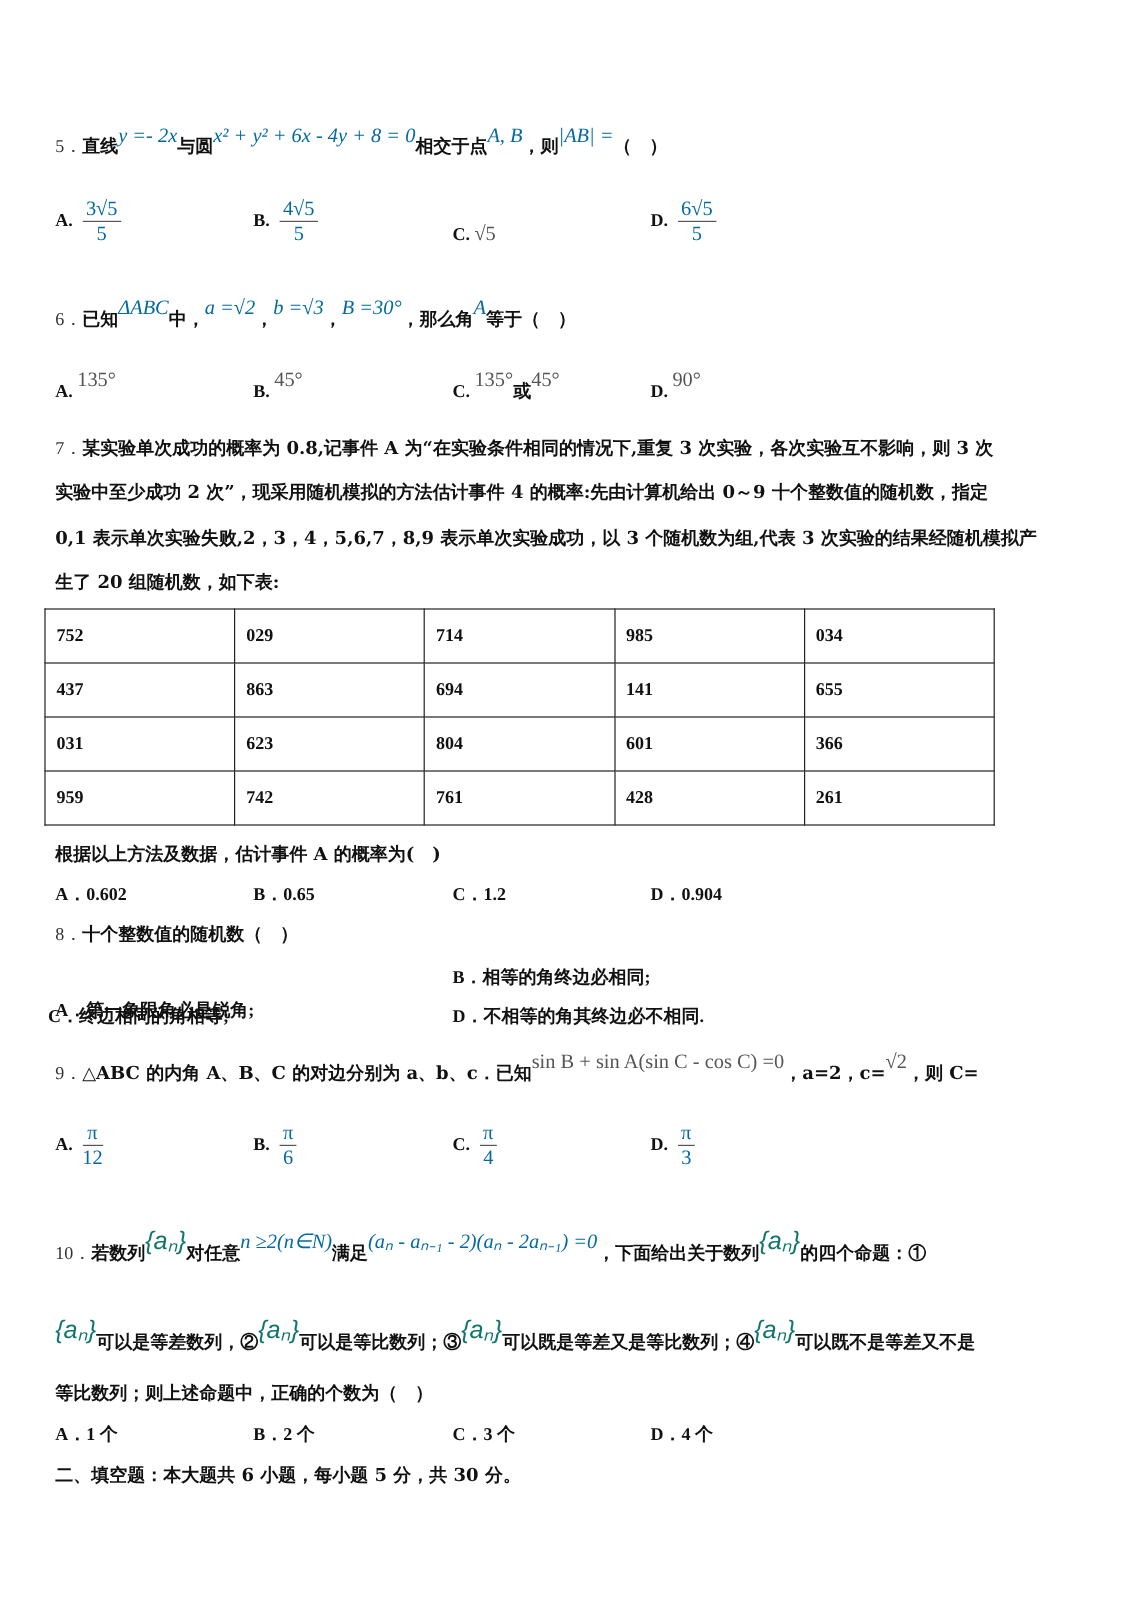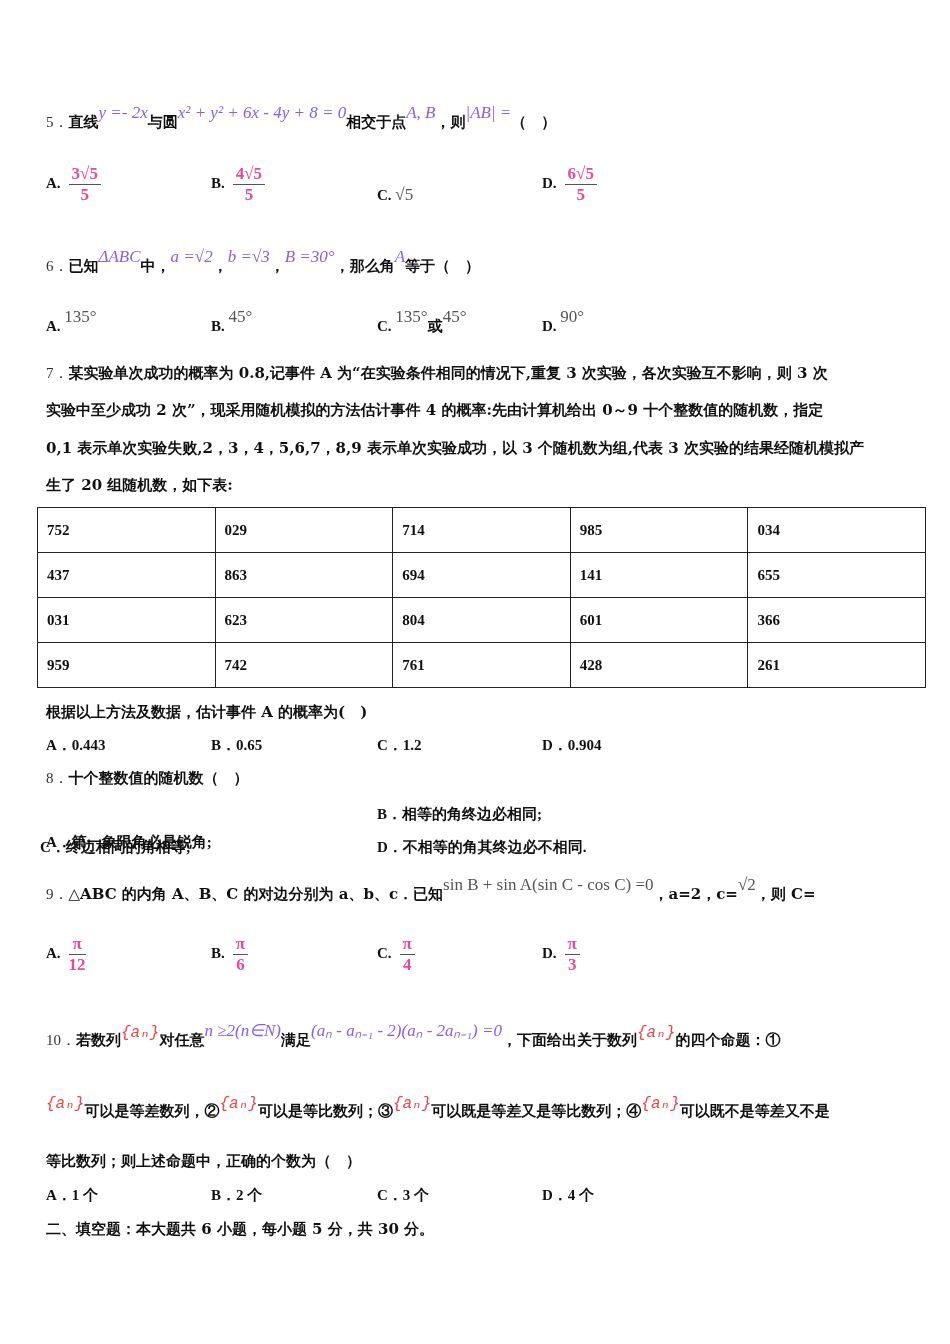--- a/index.html
+++ b/index.html
@@ -1,29 +1,29 @@
 <!DOCTYPE html>
 <html><head>
 <meta charset="utf-8">
 <style>
   html, body { margin:0; padding:0; background:#ffffff; }
   body { width:950px; height:1344px; position:relative; overflow:hidden;
          font-family:"DejaVu Serif","Liberation Serif",serif; color:#111; }
   .line { position:absolute; left:46px; font-size:15px; font-weight:bold; white-space:nowrap; }
   .num { font-weight:normal; font-family:"Liberation Serif",serif; color:#333; }
-  .m { font-family:"Liberation Serif",serif; font-weight:normal; font-style:italic; color:#8b5cf6; font-size:17px; }
+  .m { font-family:"Liberation Serif",serif; font-weight:normal; font-style:italic; color:#0369a1; font-size:17px; }
   .mu { font-family:"Liberation Serif",serif; font-weight:normal; color:#555; font-size:17px; }
   .sup { position:relative; top:-9px; }
   .opt { position:absolute; font-size:15px; font-weight:bold; font-family:"Liberation Serif",serif; white-space:nowrap; }
-  .frac { display:inline-block; vertical-align:middle; text-align:center; font-family:"Liberation Serif",serif; font-weight:bold; color:#ec4899; font-size:17px; margin-left:8px; }
+  .frac { display:inline-block; vertical-align:middle; text-align:center; font-family:"Liberation Serif",serif; font-weight:normal; color:#0369a1; font-size:17px; margin-left:8px; }
   .frac .n { display:block; border-bottom:1px solid #555; padding:0 3px; }
   .frac .d { display:block; }
-  table.data { position:absolute; left:37px; top:507px; width:889px; border-collapse:collapse; }
+  table.data { position:absolute; left:37px; top:507px; width:792px; border-collapse:collapse; }
   table.data td { border:1.5px solid #222; height:44px; padding:0 0 0 9px; font-family:"Liberation Serif",serif; font-weight:bold; font-size:15px; vertical-align:middle; width:162px; }
-  .seq { font-family:Liberation Mono, monospace; font-weight:normal; color:#ef4444; font-style:italic; font-size:16px; position:relative; top:-8px; }
+  .seq { font-family:Liberation Sans, sans-serif; font-weight:normal; color:#0f766e; font-style:italic; font-size:21px; position:relative; top:-8px; }
 </style>
 </head>
 <body>
 
 <div class="line" style="top:112px;">
   <span class="num">5．</span><span>直线</span><span class="m sup">y =- 2x</span><span>与圆</span><span class="m sup">x² + y² + 6x - 4y + 8 = 0</span><span>相交于点</span><span class="m sup">A, B</span><span>，则</span><span class="m sup">|AB| =</span><span>（　）</span>
 </div>
 <div class="opt" style="left:46px;top:164px;"><span>A.</span><span class="frac"><span class="n">3√5</span><span class="d">5</span></span></div>
 <div class="opt" style="left:211px;top:164px;"><span>B.</span><span class="frac"><span class="n">4√5</span><span class="d">5</span></span></div>
 <div class="opt" style="left:377px;top:185px;"><span>C.</span> <span class="mu">√5</span></div>
@@ -69,21 +69,21 @@
     <td>959</td>
     <td>742</td>
     <td>761</td>
     <td>428</td>
     <td>261</td>
   </tr>
 </tbody>
   </table>
 
 <div class="line" style="top:703px;">根据以上方法及数据，估计事件 A 的概率为(　)</div>
-<div class="opt" style="left:46px;top:736px;"><span>A．</span><span>0.443</span></div>
+<div class="opt" style="left:46px;top:736px;"><span>A．</span><span>0.602</span></div>
 <div class="opt" style="left:211px;top:736px;"><span>B．</span><span>0.65</span></div>
 <div class="opt" style="left:377px;top:736px;"><span>C．</span><span>1.2</span></div>
 <div class="opt" style="left:542px;top:736px;"><span>D．</span><span>0.904</span></div>
 
 <div class="line" style="top:769px;"><span class="num">8．</span><span>十个整数值的随机数（　）</span></div>
 <div class="opt" style="left:46px;top:805px;margin-top:28px;"><span>A．</span><span>第一象限角必是锐角;</span></div>
 <div class="opt" style="left:377px;top:805px;"><span>B．</span><span>相等的角终边必相同;</span></div>
 <div class="opt" style="left:40px;top:838px;"><span>C．</span><span>终边相同的角相等;</span></div>
 <div class="opt" style="left:377px;top:838px;"><span>D．</span><span>不相等的角其终边必不相同.</span></div>
 

